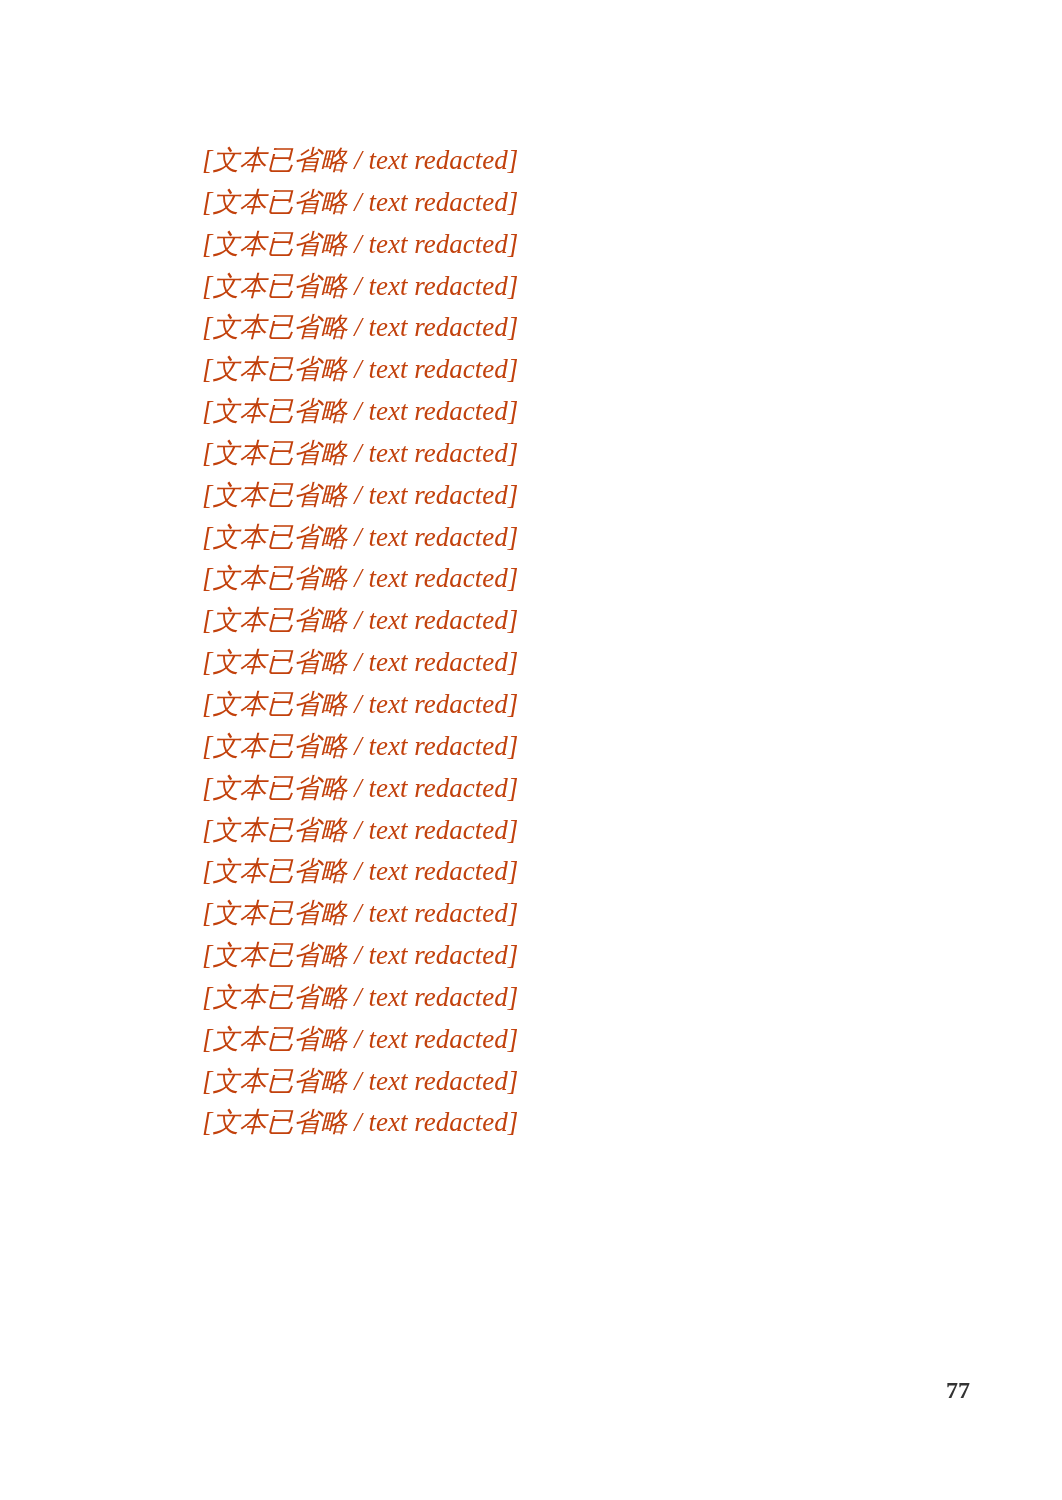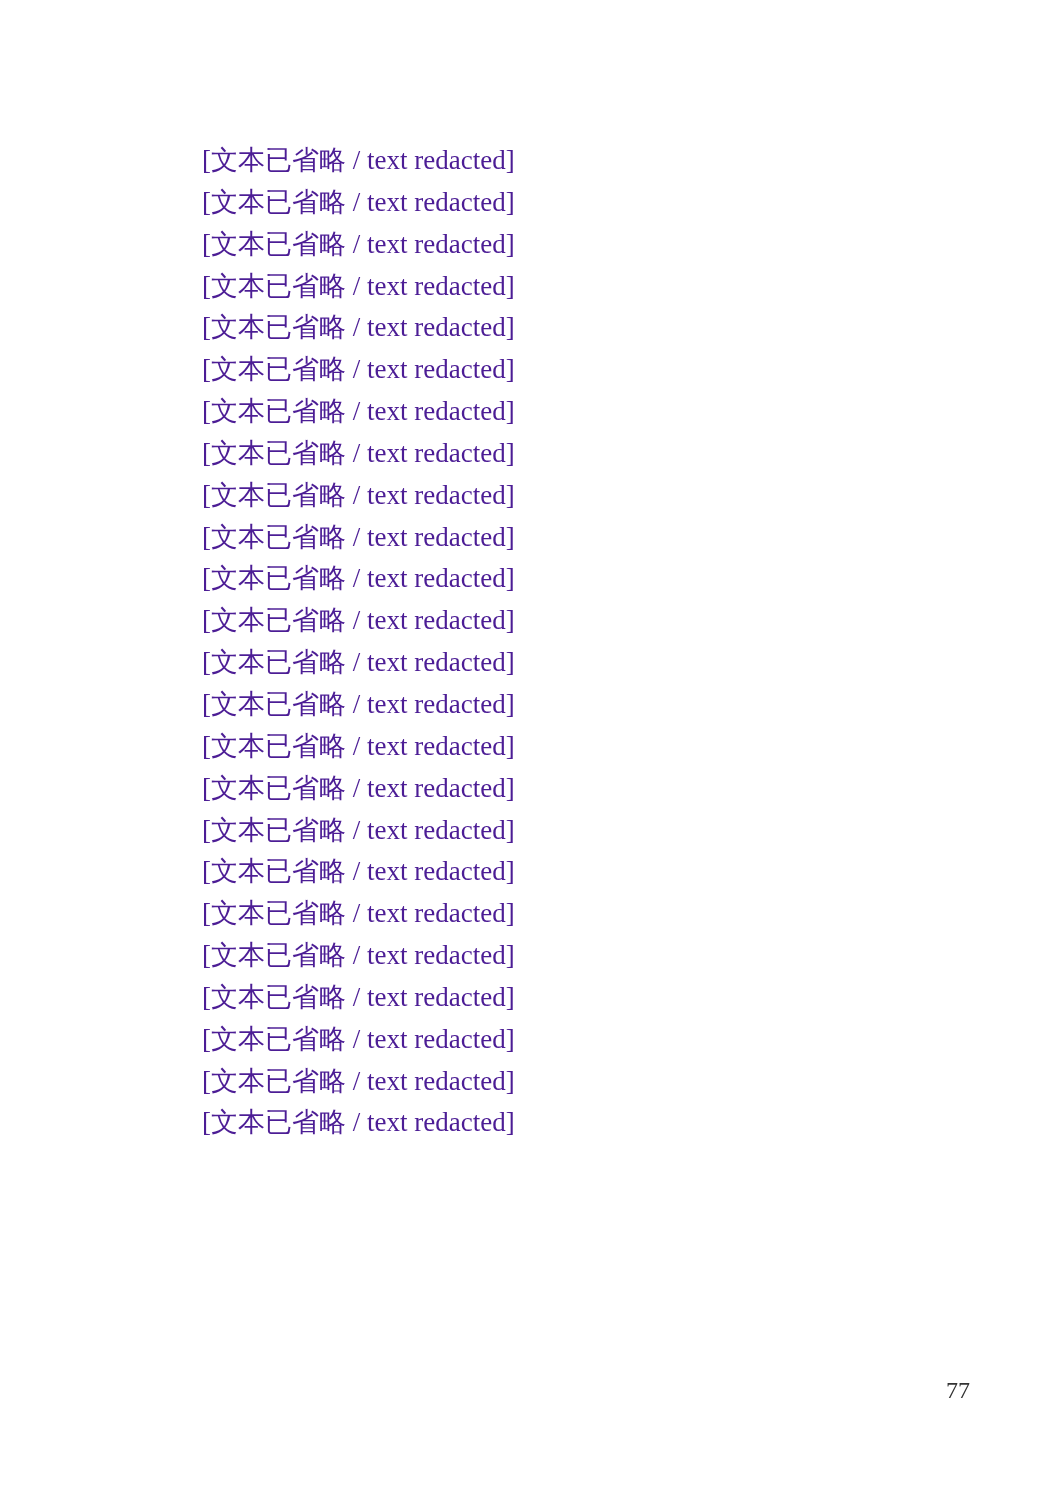--- a/index.html
+++ b/index.html
@@ -1,21 +1,21 @@
 <!DOCTYPE html>
 <html><head>
 <meta charset="utf-8">
 <style>
   body { margin:0; background:#fff; font-family:"Liberation Serif", serif; }
   .page { position:relative; width:1062px; height:1500px; background:#fff; }
   .text-block { position:absolute; left:148px; right:130px; top:140px;
                 font-size:27px; line-height:1.55; color:#1a1a1a; }
   .text-block p { margin:0; text-indent:2em; }
-  .placeholder { color:#4c1d95; }
-  .page-number { position:absolute; right:92px; bottom:96px; font-size:24px; color:#333; }
+  .placeholder { color:#c2410c; font-style:italic; }
+  .page-number { position:absolute; right:92px; bottom:96px; font-size:24px; color:#333;font-weight:bold; }
 </style>
 </head>
 <body>
 
 <div class="page">
   <div class="text-block">
       <p class="placeholder">[文本已省略 / text redacted]</p>
       <p class="placeholder">[文本已省略 / text redacted]</p>
       <p class="placeholder">[文本已省略 / text redacted]</p>
       <p class="placeholder">[文本已省略 / text redacted]</p>

